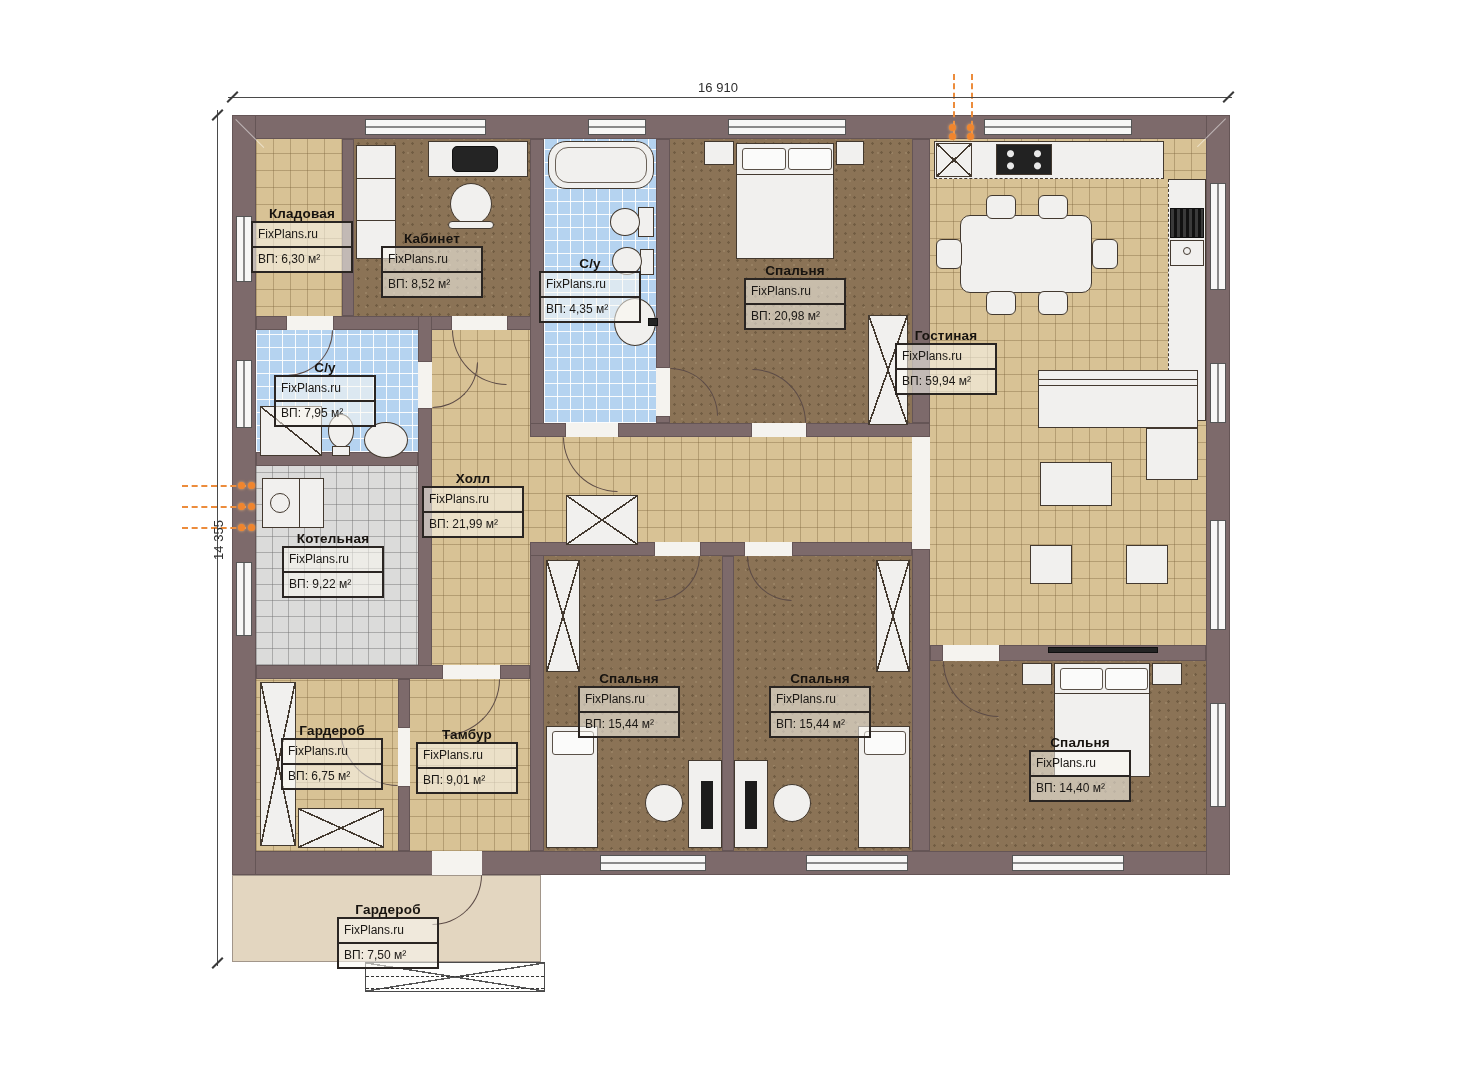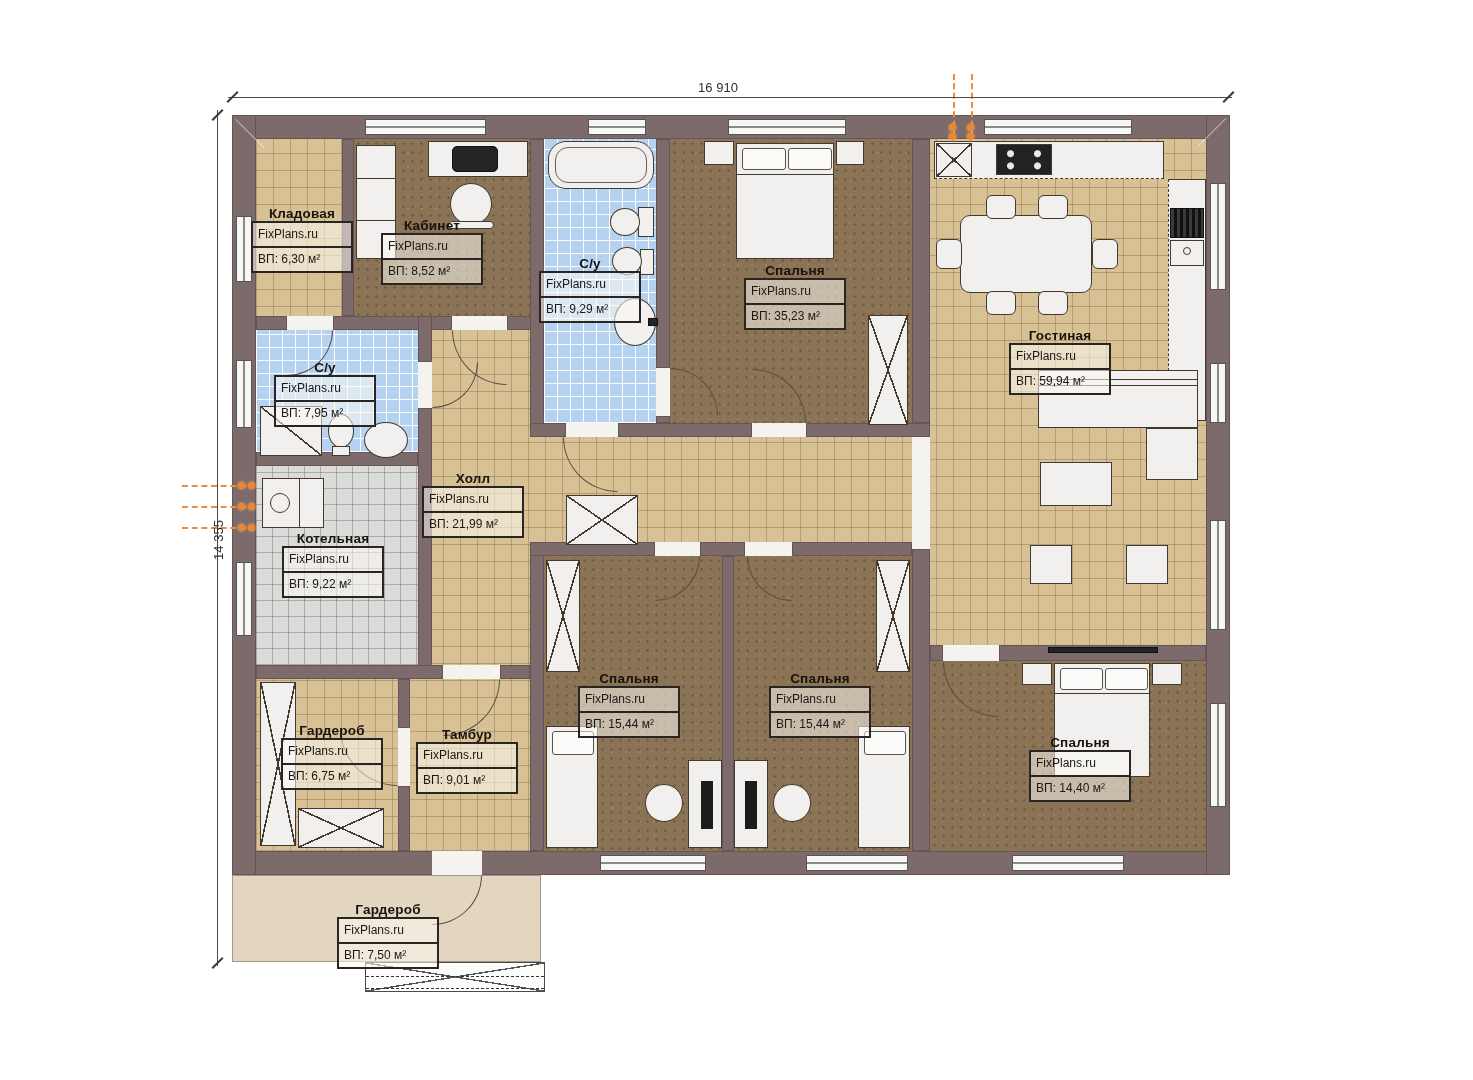--- a/index.html
+++ b/index.html
@@ -309,36 +309,36 @@
   <div class="abs gasdot" style="left:949px;top:124px"></div>
   <div class="abs gasdot" style="left:949px;top:133px"></div>
   <div class="abs gasdot" style="left:967px;top:124px"></div>
   <div class="abs gasdot" style="left:967px;top:133px"></div>
 
   <div class="rlabel" style="left:302px;top:206px">
     <div class="rname">Кладовая</div>
     <div class="rrow">FixPlans.ru</div>
     <div class="rrow">ВП: 6,30 м²</div>
   </div>
-  <div class="rlabel" style="left:432px;top:218px">
+  <div class="rlabel" style="left:432px;top:231px">
     <div class="rname">Кабинет</div>
     <div class="rrow">FixPlans.ru</div>
     <div class="rrow">ВП: 8,52 м²</div>
   </div>
   <div class="rlabel" style="left:590px;top:256px">
     <div class="rname">С/у</div>
     <div class="rrow">FixPlans.ru</div>
-    <div class="rrow">ВП: 9,29 м²</div>
+    <div class="rrow">ВП: 4,35 м²</div>
   </div>
   <div class="rlabel" style="left:795px;top:263px">
     <div class="rname">Спальня</div>
     <div class="rrow">FixPlans.ru</div>
-    <div class="rrow">ВП: 35,23 м²</div>
-  </div>
-  <div class="rlabel" style="left:1060px;top:328px">
+    <div class="rrow">ВП: 20,98 м²</div>
+  </div>
+  <div class="rlabel" style="left:946px;top:328px">
     <div class="rname">Гостиная</div>
     <div class="rrow">FixPlans.ru</div>
     <div class="rrow">ВП: 59,94 м²</div>
   </div>
   <div class="rlabel" style="left:325px;top:360px">
     <div class="rname">С/у</div>
     <div class="rrow">FixPlans.ru</div>
     <div class="rrow">ВП: 7,95 м²</div>
   </div>
   <div class="rlabel" style="left:473px;top:471px">

